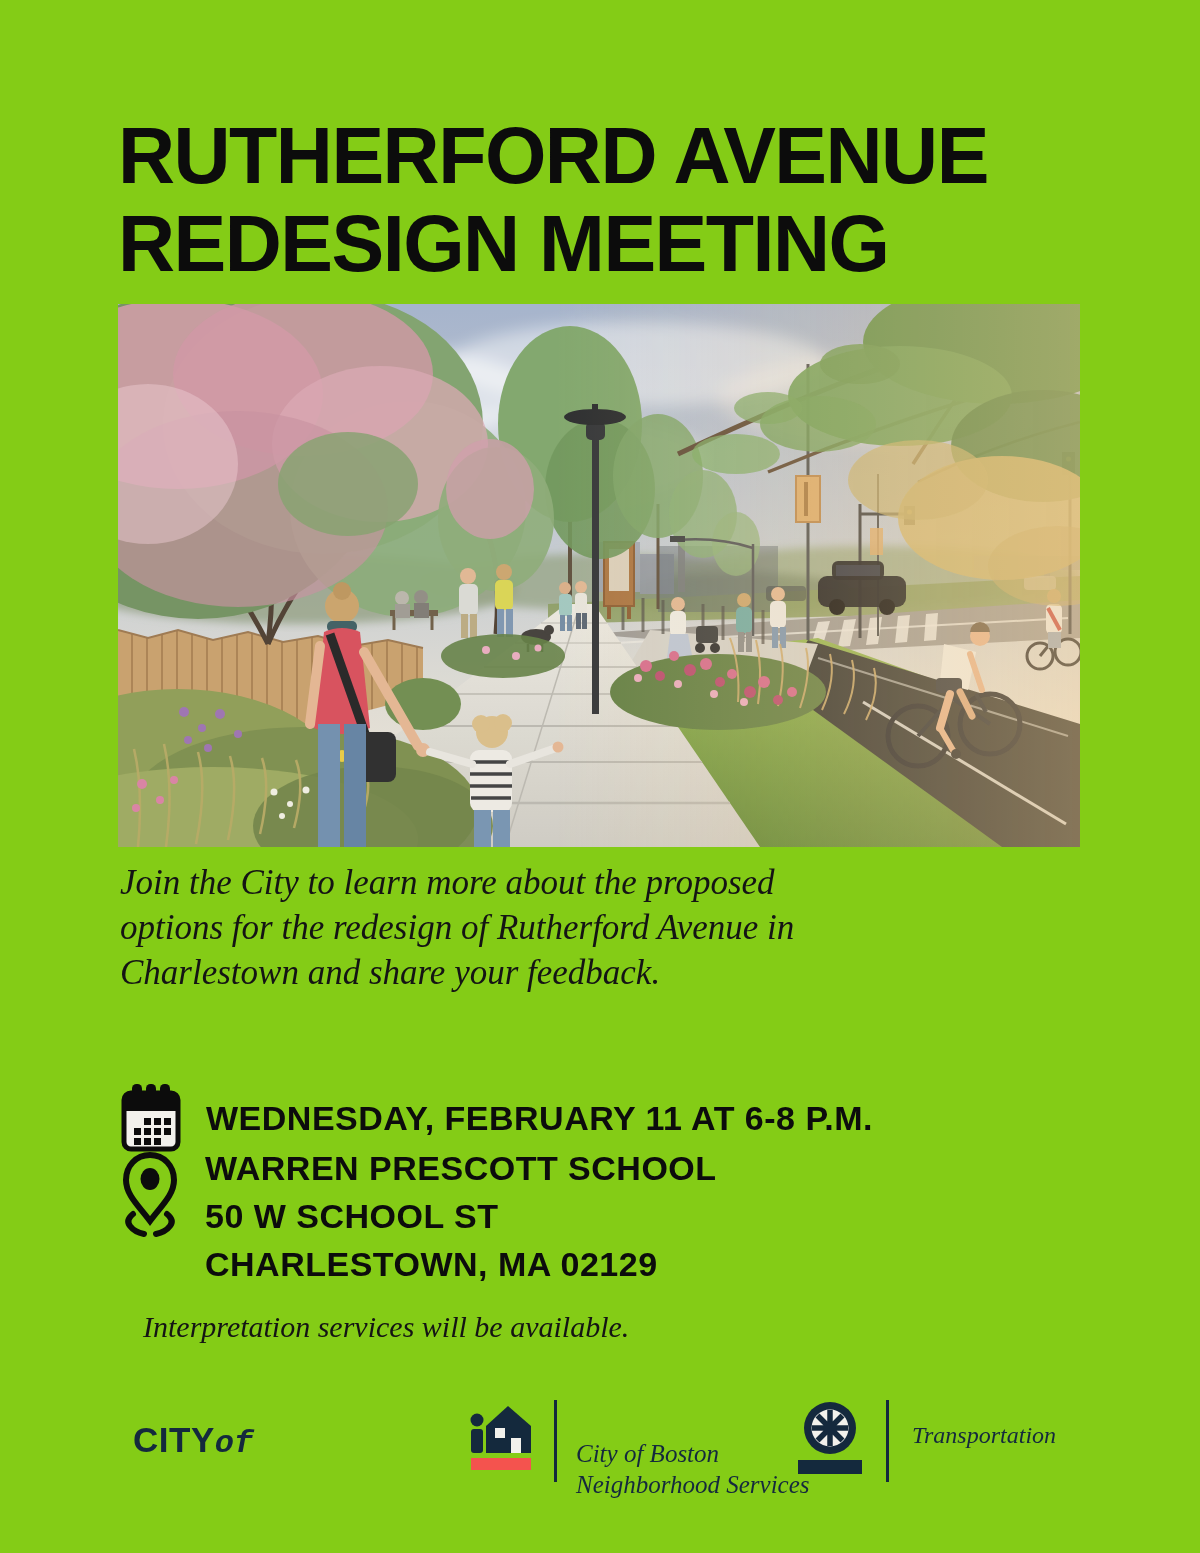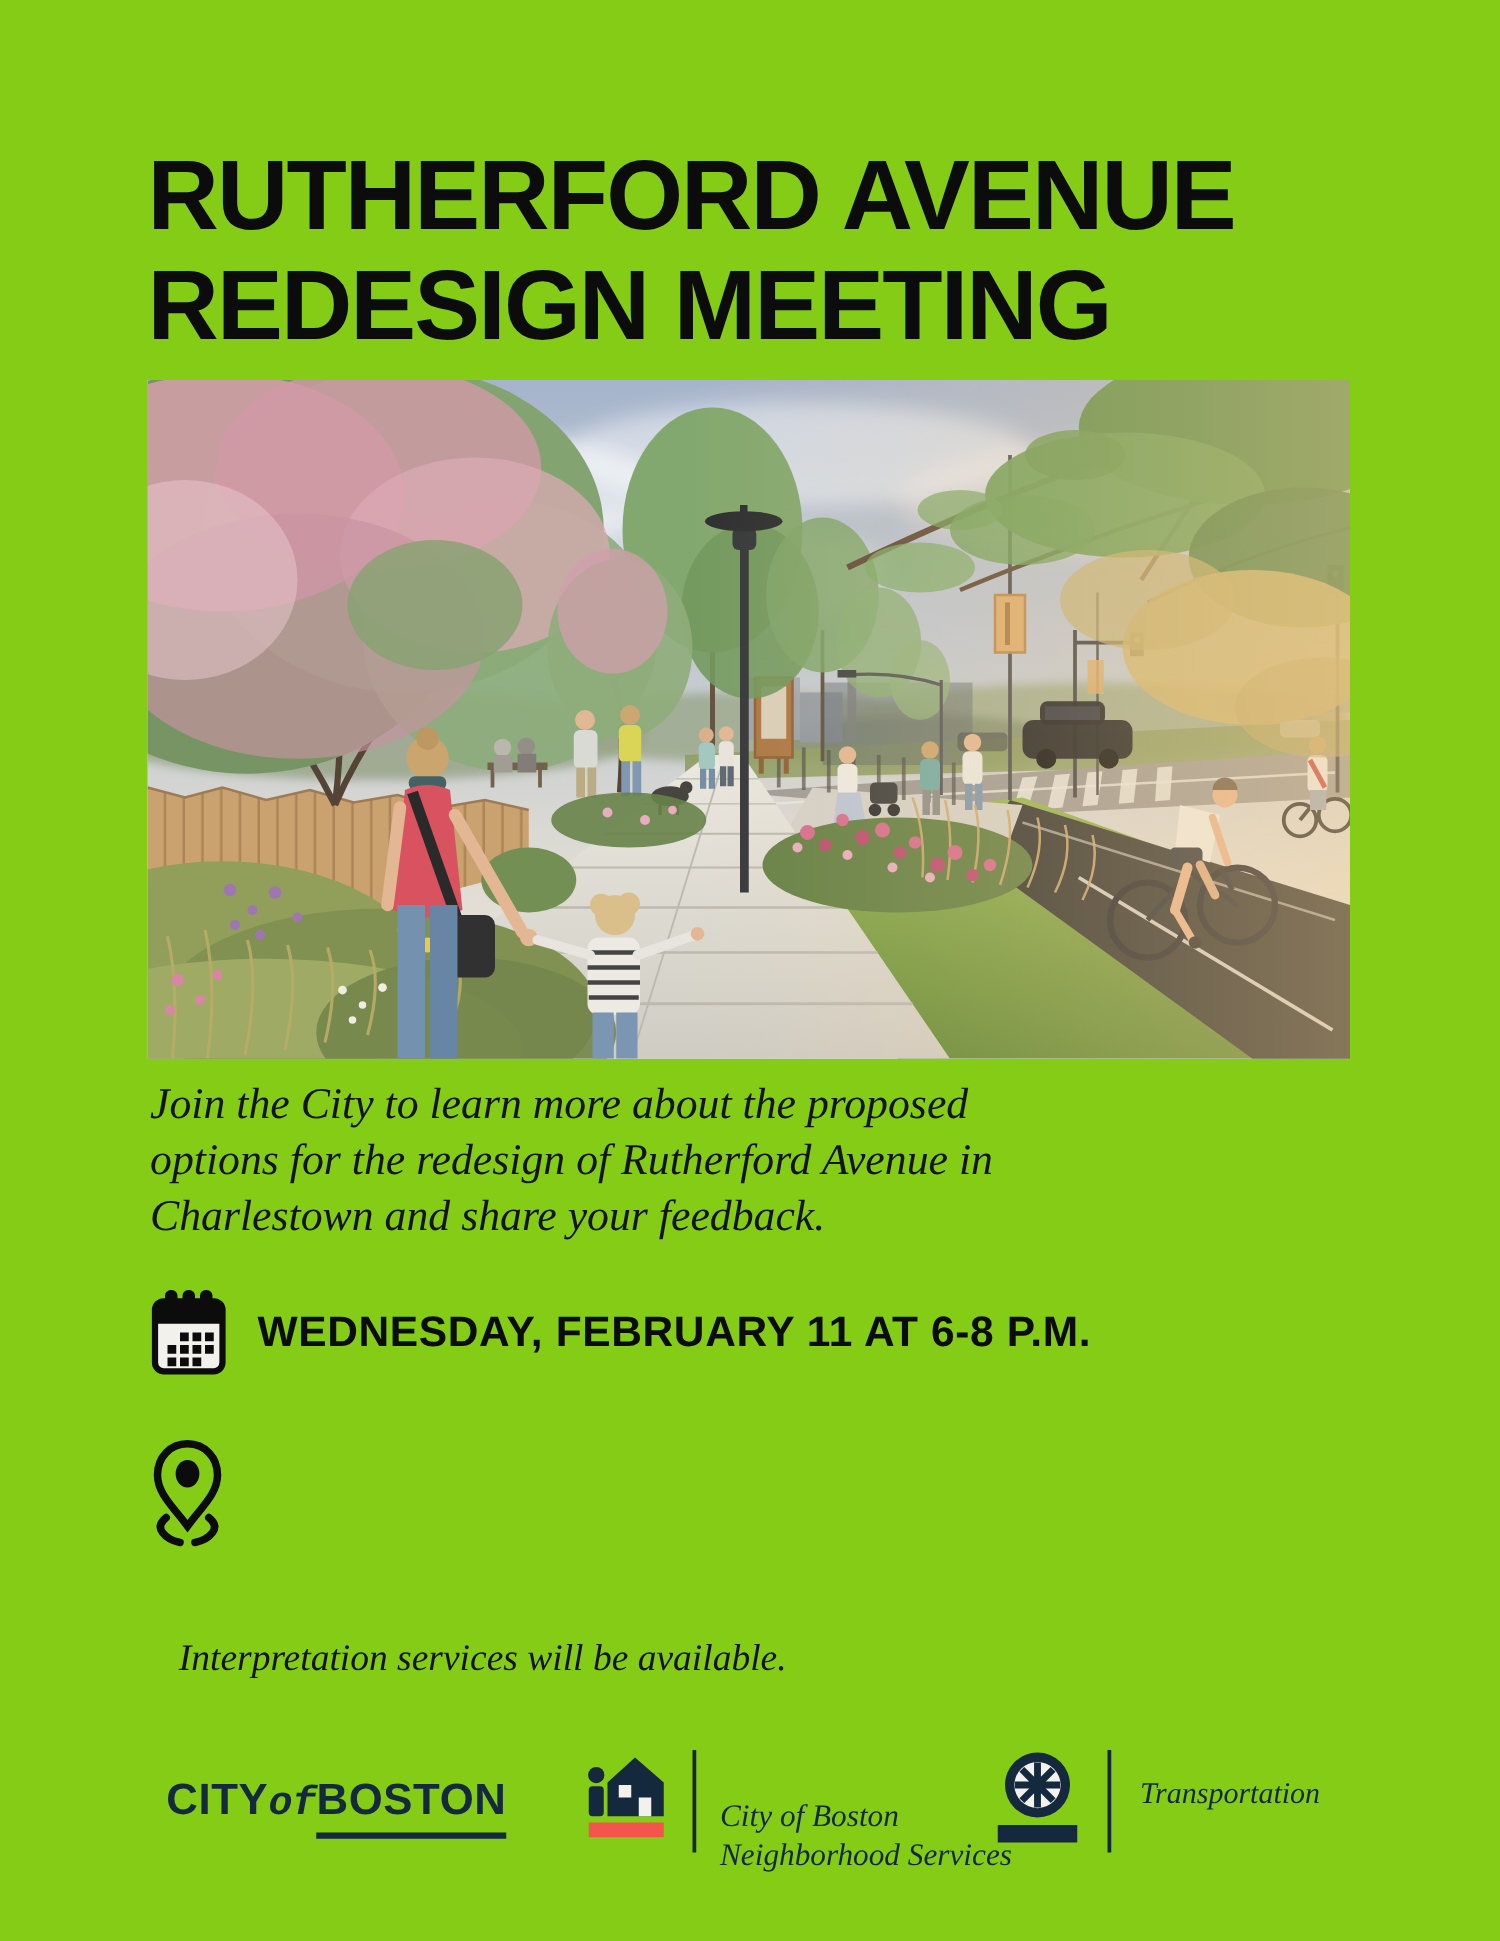--- a/index.html
+++ b/index.html
@@ -18,21 +18,21 @@
     position:absolute;left:118px;top:304px;width:962px;height:543px;
     overflow:hidden;background:#cfd4d6;
   }
   .hero svg{display:block;width:100%;height:100%;}
   .intro{
     position:absolute;left:120px;top:860px;width:900px;
     font-family:"Liberation Serif",serif;font-style:italic;
     font-size:35px;line-height:45px;color:#141414;
   }
   .event-row{
-    position:absolute;left:120px;top:1030px;display:flex;align-items:center;
+    position:absolute;left:120px;top:1082px;display:flex;align-items:center;
   }
   .event-row .icon{width:62px;height:72px;flex:0 0 auto;}
   .event-row .label{
     margin-left:24px;font-size:34px;font-weight:800;letter-spacing:.5px;color:#0c0c0c;
   }
   .location-row{
     position:absolute;left:120px;top:1144px;display:flex;align-items:flex-start;
   }
   .location-row .icon{width:60px;height:90px;flex:0 0 auto;margin-top:6px;}
   .location-row .lines{margin-left:25px;}
@@ -509,30 +509,34 @@
     <div class="label">WEDNESDAY, FEBRUARY 11 AT 6-8 P.M.</div>
   </div>
 
   <div class="location-row">
     <svg class="icon" viewBox="0 0 60 90">
       <path d="M30,5 C16,5 6,16 6,30 C6,45 19,56 30,71 C41,56 54,45 54,30 C54,16 44,5 30,5 Z" fill="none" stroke="#0c0c0c" stroke-width="6"></path>
       <ellipse cx="30" cy="29" rx="9.5" ry="11" fill="#0c0c0c"></ellipse>
       <path d="M13,64 C8,68 7,72 10,76 C13,80 19,83 24,84" fill="none" stroke="#0c0c0c" stroke-width="6" stroke-linecap="round"></path>
       <path d="M47,64 C52,68 53,72 50,76 C47,80 41,83 36,84" fill="none" stroke="#0c0c0c" stroke-width="6" stroke-linecap="round"></path>
     </svg>
+    <div class="lines">
+      <div>WARREN PRESCOTT SCHOOL</div>
+      <div>50 W SCHOOL ST</div>
+      <div>CHARLESTOWN, MA 02129</div>
+    </div>
   </div>
 
   <div class="note">Interpretation services will be available.</div>
 
   <div class="footer">
 
     <div class="cob">
       <span class="w1">CITY</span>
       <span class="w2">of</span>
-      <span class="w3">BOSTON</span>
     </div>
 
     <svg class="ns-icon" viewBox="0 0 64 66">
       <circle cx="8" cy="16" r="6.5" fill="#14293d"></circle>
       <rect x="2" y="25" width="12" height="24" rx="3" fill="#14293d"></rect>
       <path d="M39,2 L62,22 L62,49 L17,49 L17,22 Z" fill="#14293d"></path>
       <rect x="26" y="24" width="10" height="10" fill="#f2f1ec"></rect>
       <rect x="42" y="34" width="10" height="15" fill="#f2f1ec"></rect>
       <rect x="2" y="54" width="60" height="12" fill="#f4534e"></rect>
     </svg>

